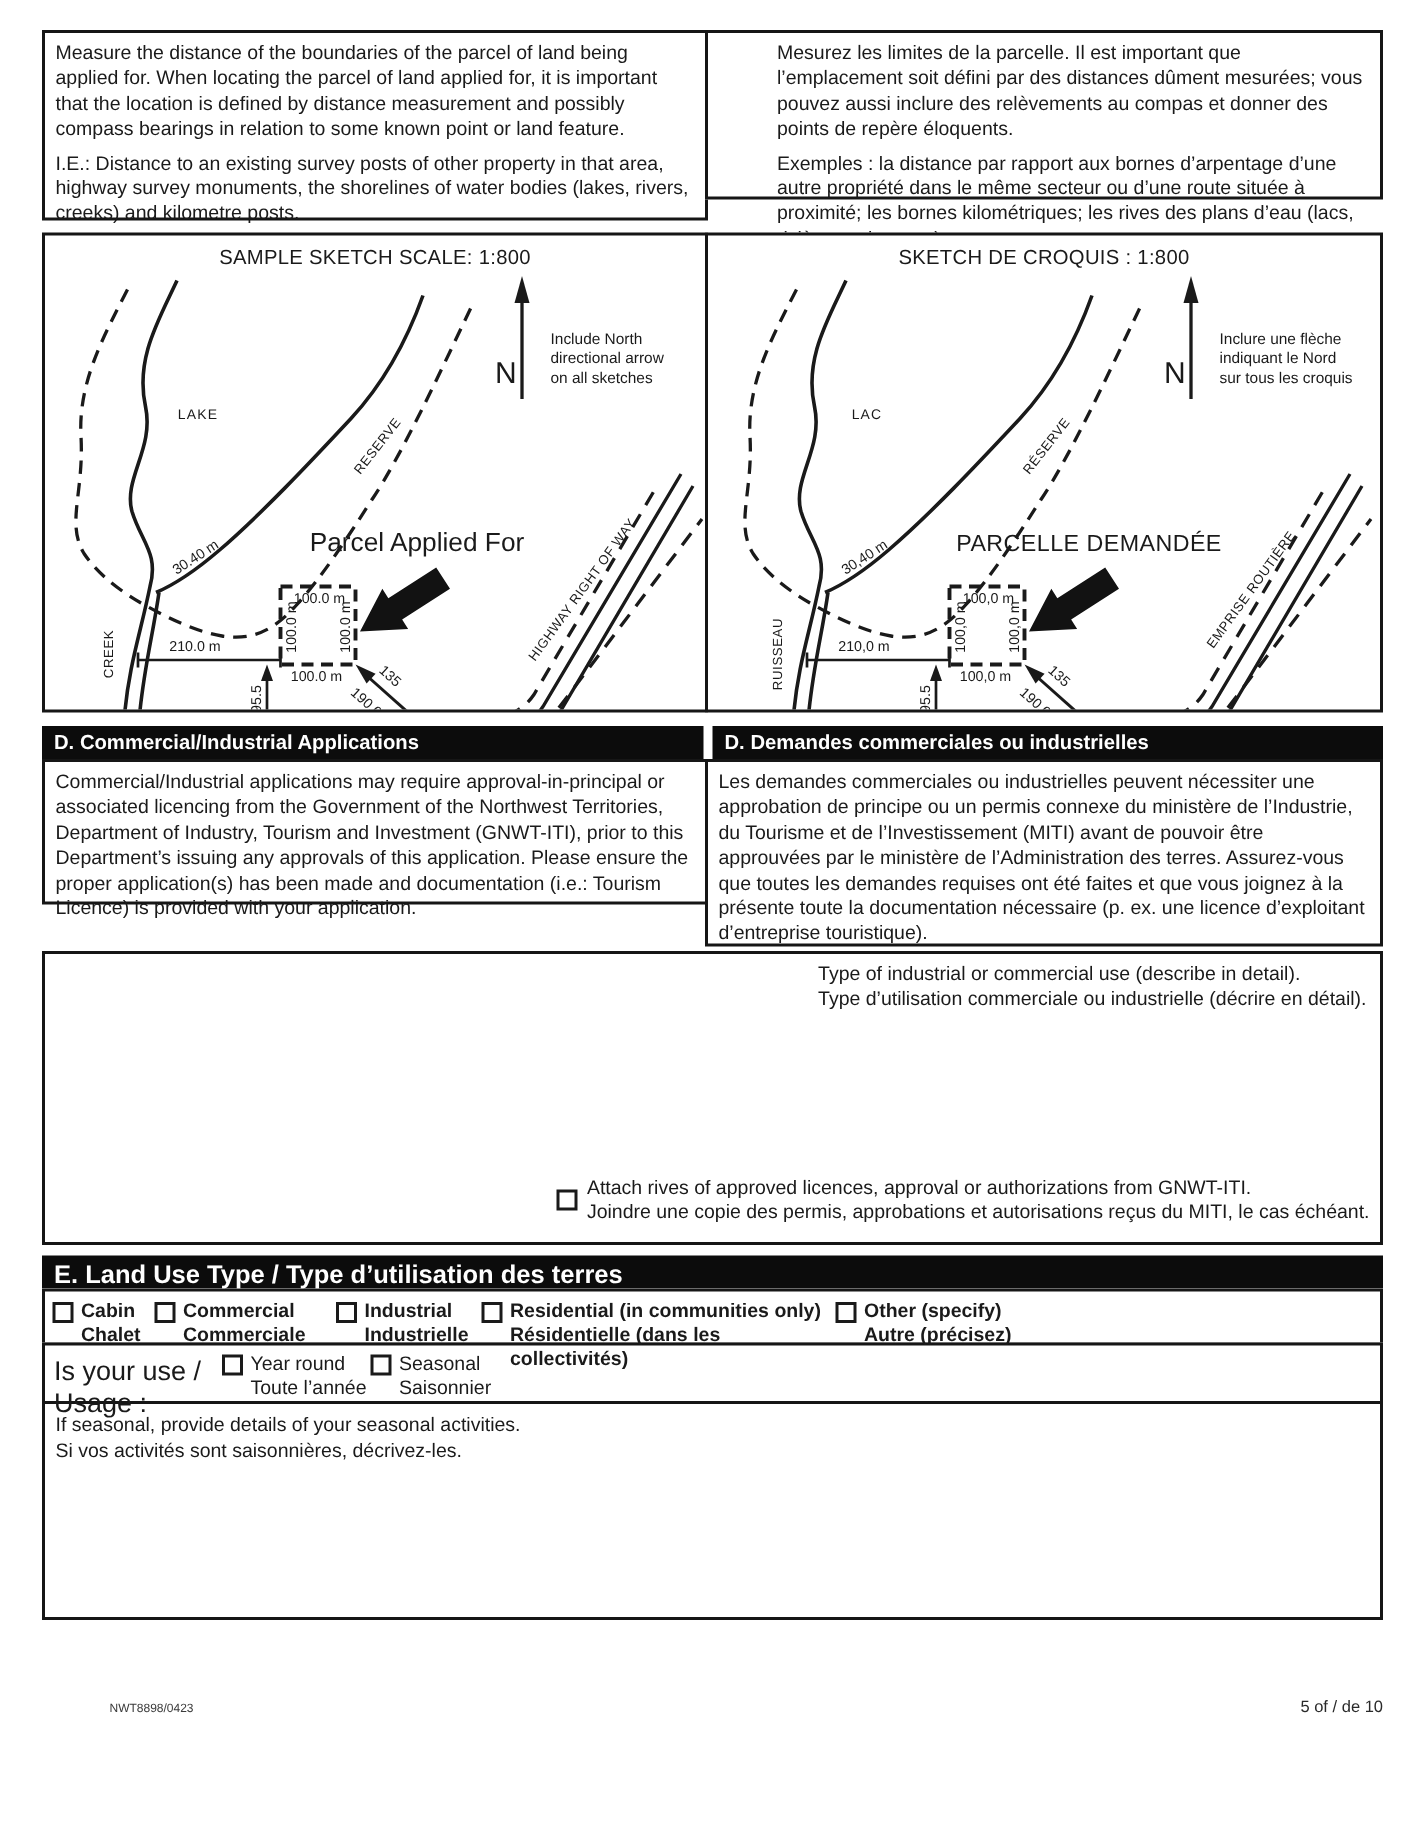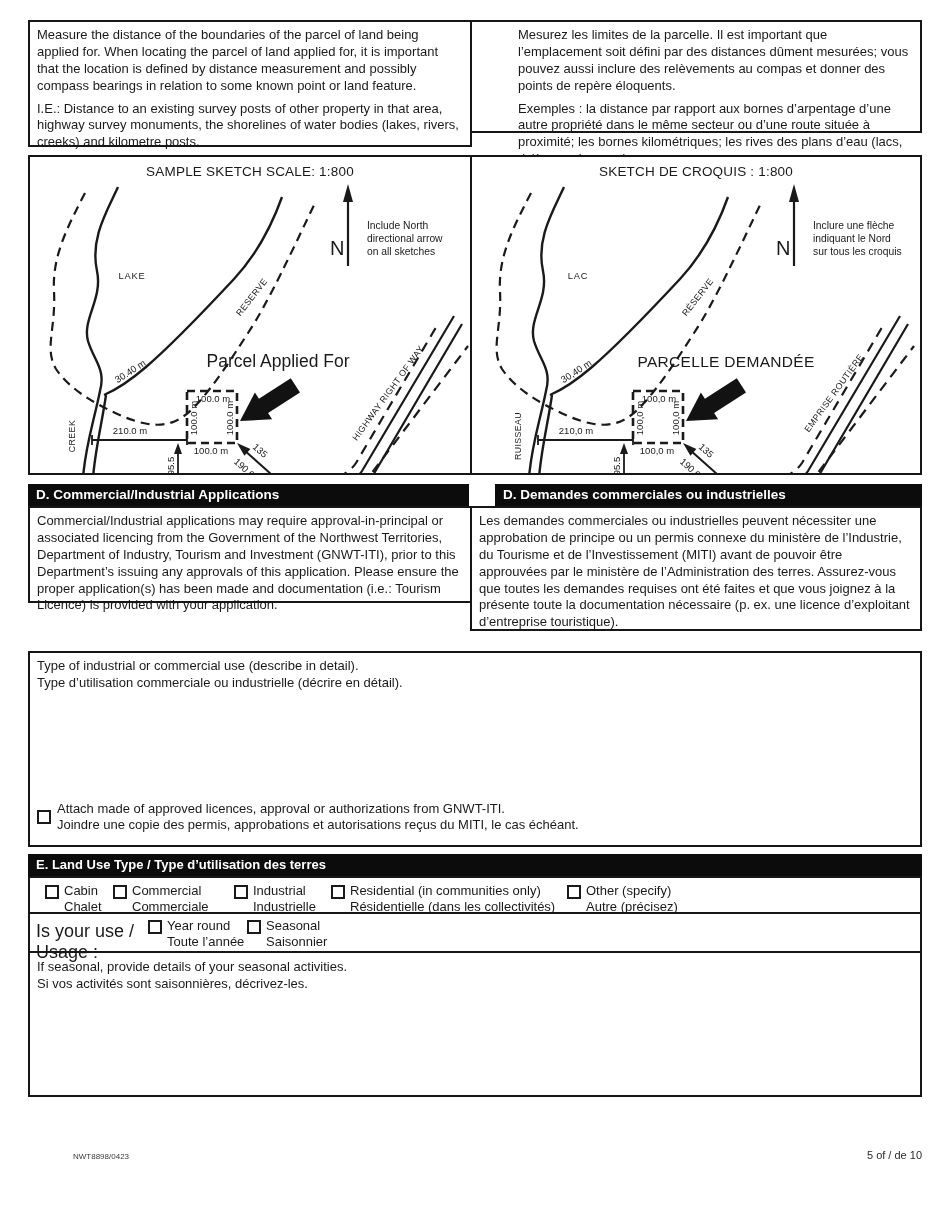--- a/index.html
+++ b/index.html
@@ -21,35 +21,35 @@
   svg text { fill:#1a1a1a; font-family:"Liberation Sans", sans-serif; }
   .map-lab { font-size:9.3px; letter-spacing:.8px; }
   .dim { font-size:9.5px; }
   .small-lab { font-size:8.8px; letter-spacing:.4px; }
   .parcel-big-en { font-size:17.5px; }
   .parcel-big-fr { font-size:15.5px; letter-spacing:.3px; }
   .north-note { font-size:10.3px; }
   .north-n { font-size:20px; }
   .ln { stroke:#1a1a1a; fill:none; }
 
-  .dhead-row { margin-top:9px;gap:20px; }
+  .dhead-row { margin-top:9px; }
   .dhead { background:#0c0c0c; color:#fff; font-weight:bold; font-size:13.5px; height:22px; padding:3px 8px 0 8px; }
   .dhead-l { width:441px; flex:none; margin-right:6px; }
   .dhead-r { flex:1; }
   .dbody-l { height:97px; }
   .dbody-r { height:125px; }
 
-  .use-box { margin-top:20px; height:196px; display:flex; flex-direction:column; }
+  .use-box { margin-top:3px; height:196px; display:flex; flex-direction:column;align-items:flex-end; }
   .attach { display:flex; align-items:center; margin-top:auto; padding:0 7px 12px 7px; }
   .cb { width:14px; height:14px; border:2px solid #1a1a1a; background:#fff; flex:none; }
   .attach .cb { margin-right:6px; }
   .two-line { font-size:13px; line-height:16px; }
 
-  .ehead { margin-top:7px; height:22px; background:#0c0c0c; color:#fff; font-weight:bold; font-size:13px; padding:3px 8px 0 8px; }
-  .eopts { height:38px; padding:5px 6px 0 15px; display:flex; }
+  .ehead { margin-top:7px; height:22px; background:#0c0c0c; color:#fff; font-weight:bold; font-size:17px; padding:3px 8px 0 8px; }
+  .eopts { height:38px; padding:5px 6px 0 5px; display:flex;font-weight:bold; }
   .opt { display:flex; flex:none; }
   .opt .cb { margin-top:2px; margin-right:5px; }
   .opt-1 { width:68px; } .opt-2 { width:121px; } .opt-3 { width:97px; } .opt-4 { width:236px; }
 
   .usage-box { margin-top:-2px; height:41px; padding:4px 6px 0 6px; display:flex; }
   .usage-prompt { font-size:18px; width:112px; flex:none; padding-top:3px; }
   .uopt-1 { width:99px; }
 
   .seasonal-box { margin-top:-2px; height:146px; padding:5px 9px 5px 7px; font-size:13px; line-height:17px; }
 
@@ -195,21 +195,21 @@
   </div>
 
   <div class="box use-box">
     <div class="txt">
       <div>Type of industrial or commercial use (describe in detail).</div>
       <div>Type d’utilisation commerciale ou industrielle (décrire en détail).</div>
     </div>
     <div class="attach">
       <span class="cb"></span>
       <span class="two-line">
-        <div>Attach made of approved licences, approval or authorizations from GNWT-ITI.</div>
+        <div>Attach rives of approved licences, approval or authorizations from GNWT-ITI.</div>
         <div>Joindre une copie des permis, approbations et autorisations reçus du MITI, le cas échéant.</div>
       </span>
     </div>
   </div>
 
   <div class="ehead">E. Land Use Type / Type d’utilisation des terres</div>
 
   <div class="box eopts">
     <div class="opt opt-1">
       <span class="cb"></span>

